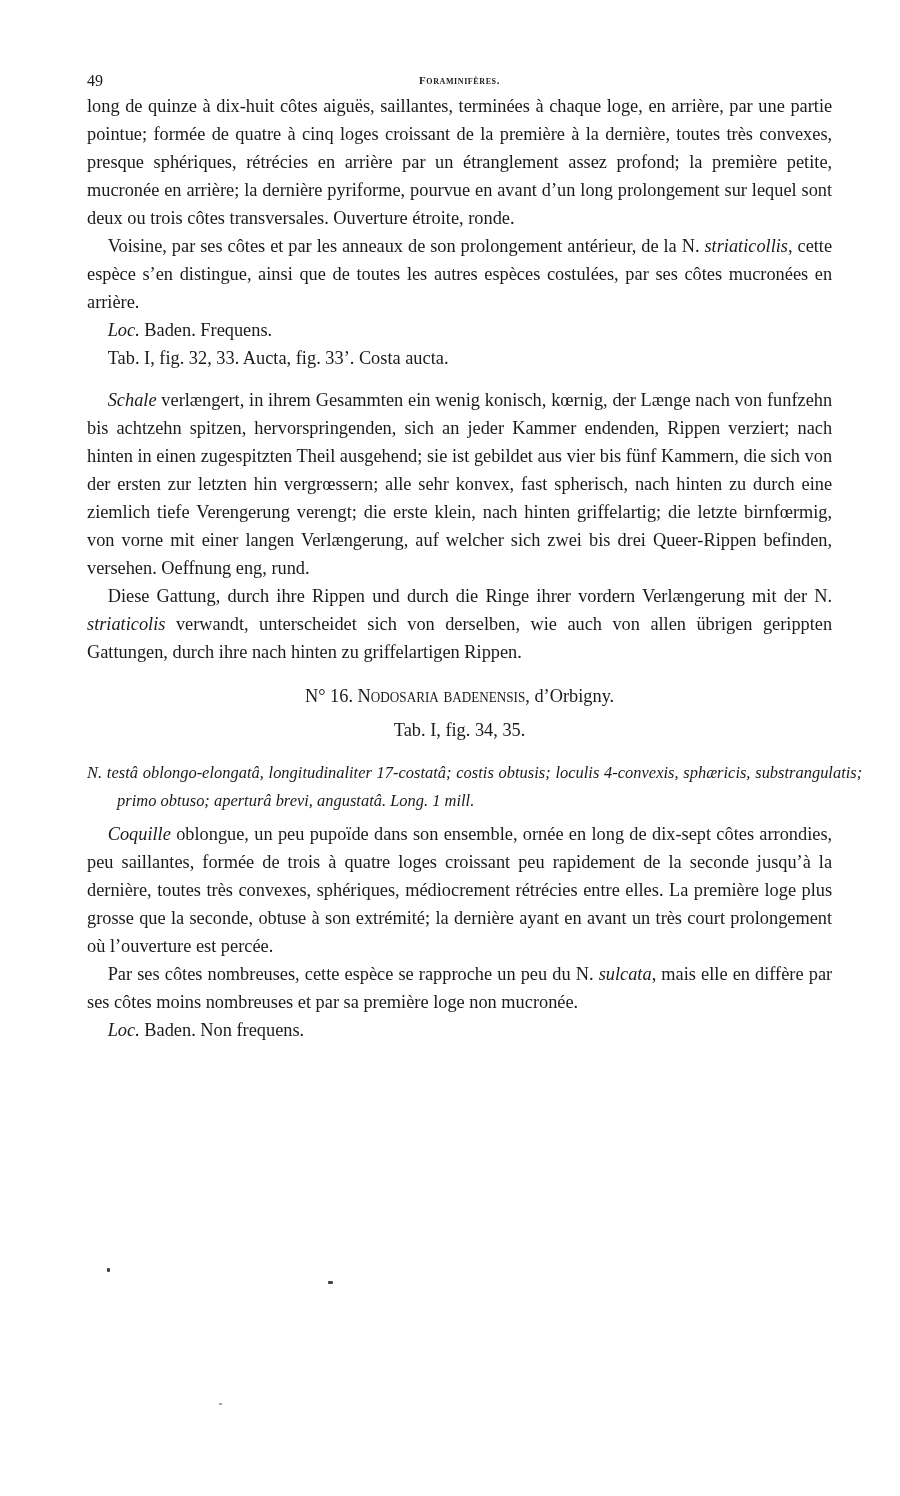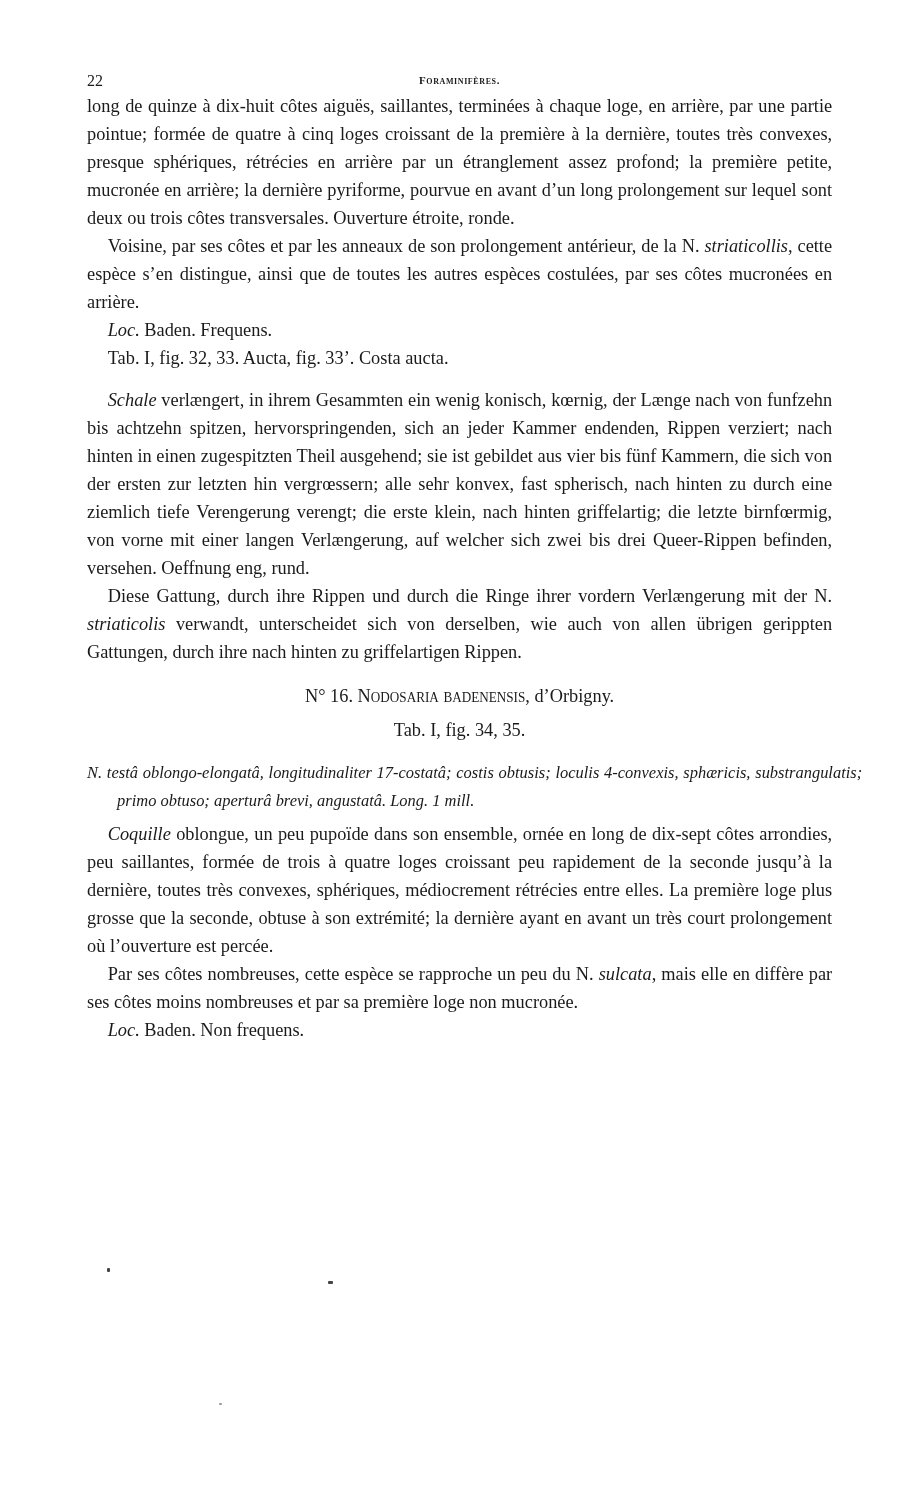--- a/index.html
+++ b/index.html
@@ -34,21 +34,21 @@
       padding-left: 32px; text-indent: -32px;
     }
     .heading { margin-top: 16px; }
     .speck { position: absolute; background: #444; border-radius: 1px; }
   </style>
 </head>
 <body>
 
 <div class="page">
   <div class="running-head">
-    <span class="page-number">22</span>
+    <span class="page-number">49</span>
     <span class="running-title">Foraminifères.</span>
   </div>
 
   <p>long de quinze à dix-huit côtes aiguës, saillantes, terminées à chaque loge, en arrière, par une partie pointue; formée de quatre à cinq loges croissant de la première à la dernière, toutes très convexes, presque sphériques, rétrécies en arrière par un étranglement assez profond; la première petite, mucronée en arrière; la dernière pyriforme, pourvue en avant d’un long prolongement sur lequel sont deux ou trois côtes transversales. Ouverture étroite, ronde.</p>
 
   <p class="indent"><span>Voisine, par ses côtes et par les anneaux de son prolongement antérieur, de la N. </span><i>striaticollis</i><span>, cette espèce s’en distingue, ainsi que de toutes les autres espèces costulées, par ses côtes mucronées en arrière.</span></p>
 
   <p class="indent"><i>Loc.</i><span> Baden. Frequens.</span></p>
 
   <p class="indent">Tab. I, fig. 32, 33. Aucta, fig. 33’. Costa aucta.</p>

